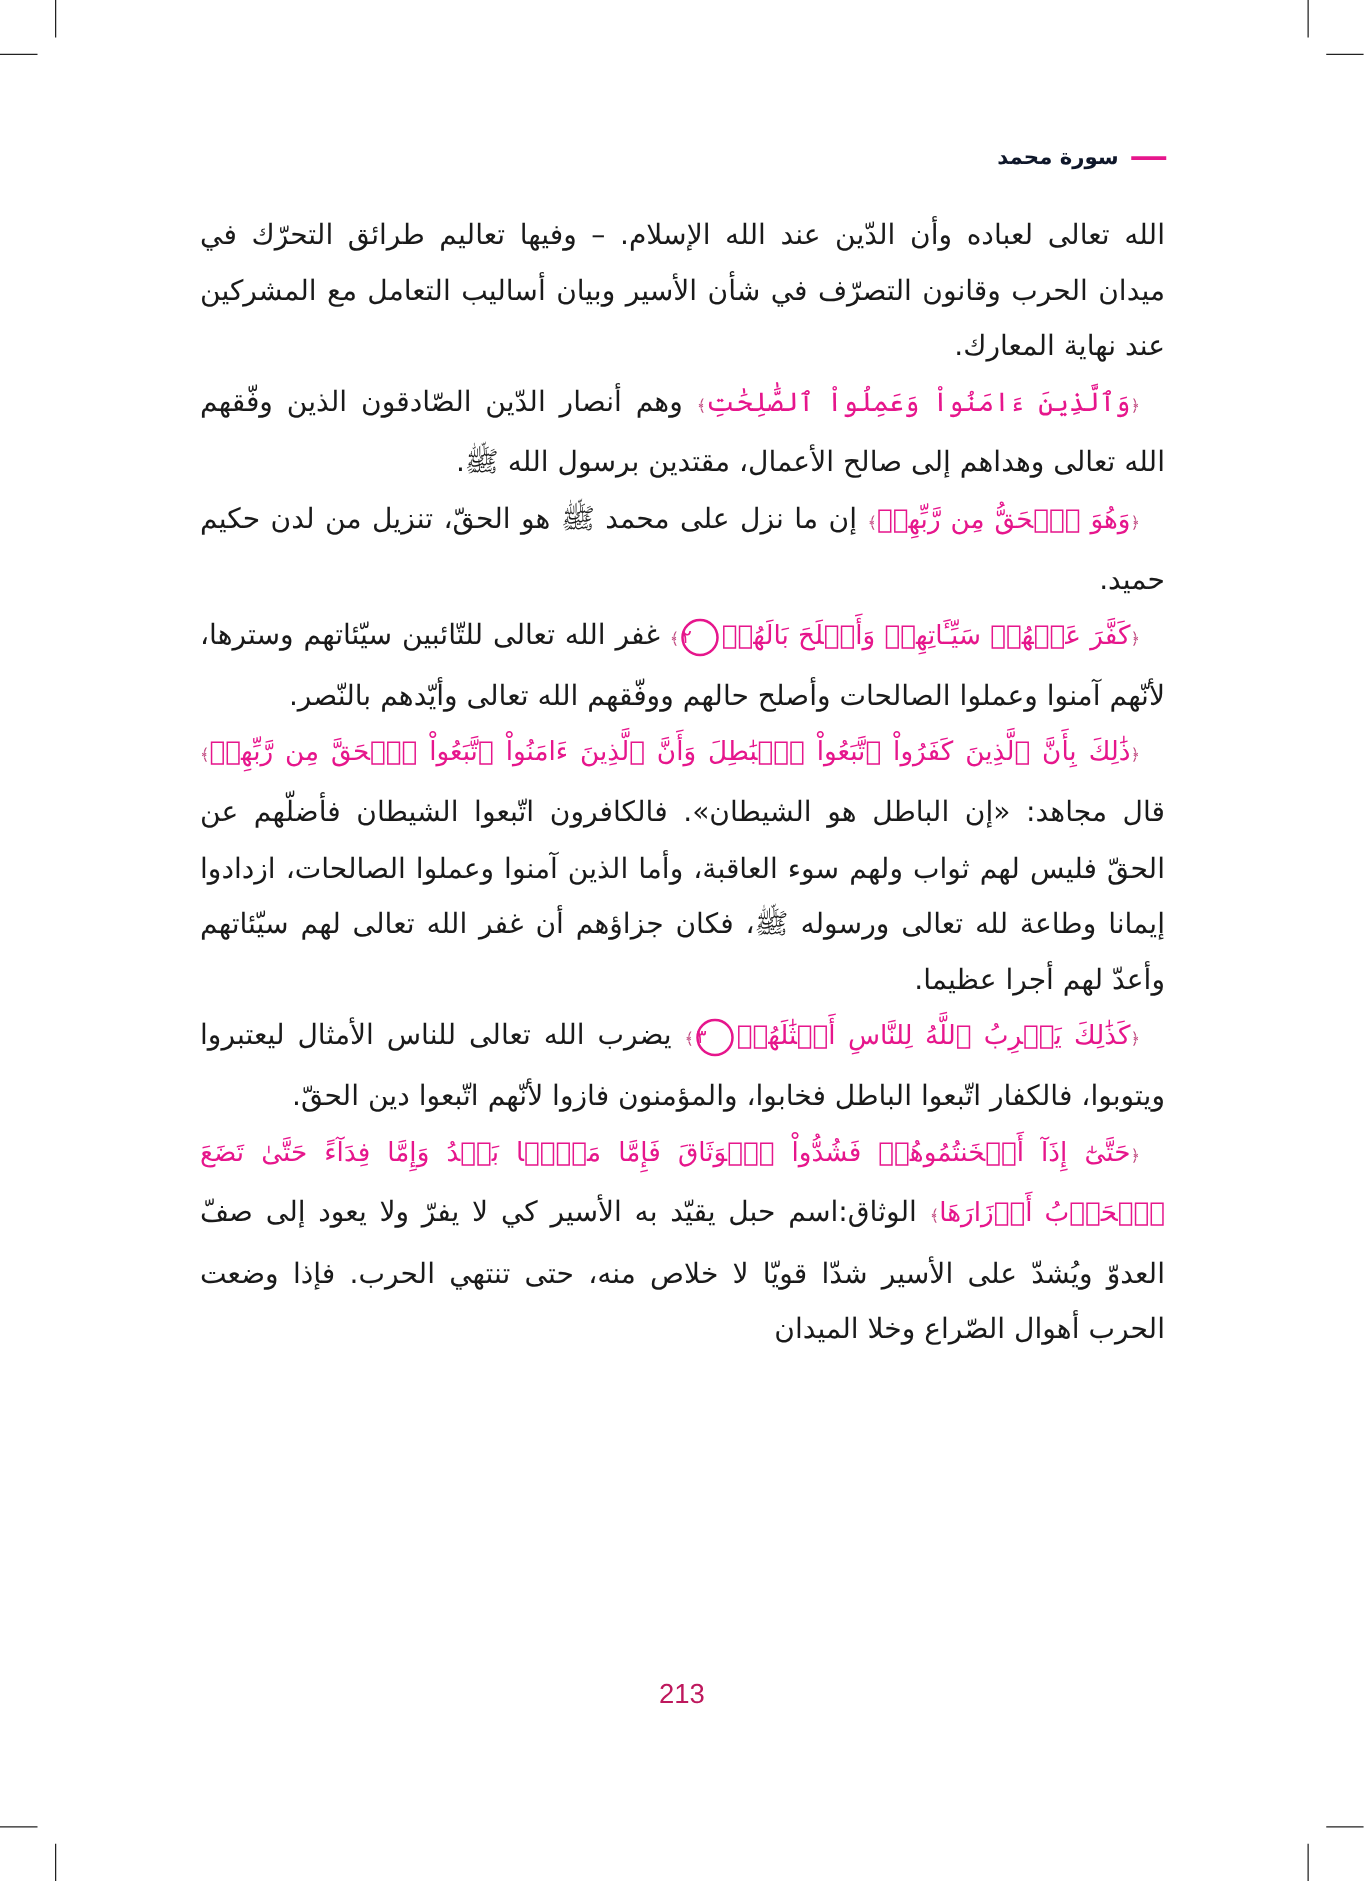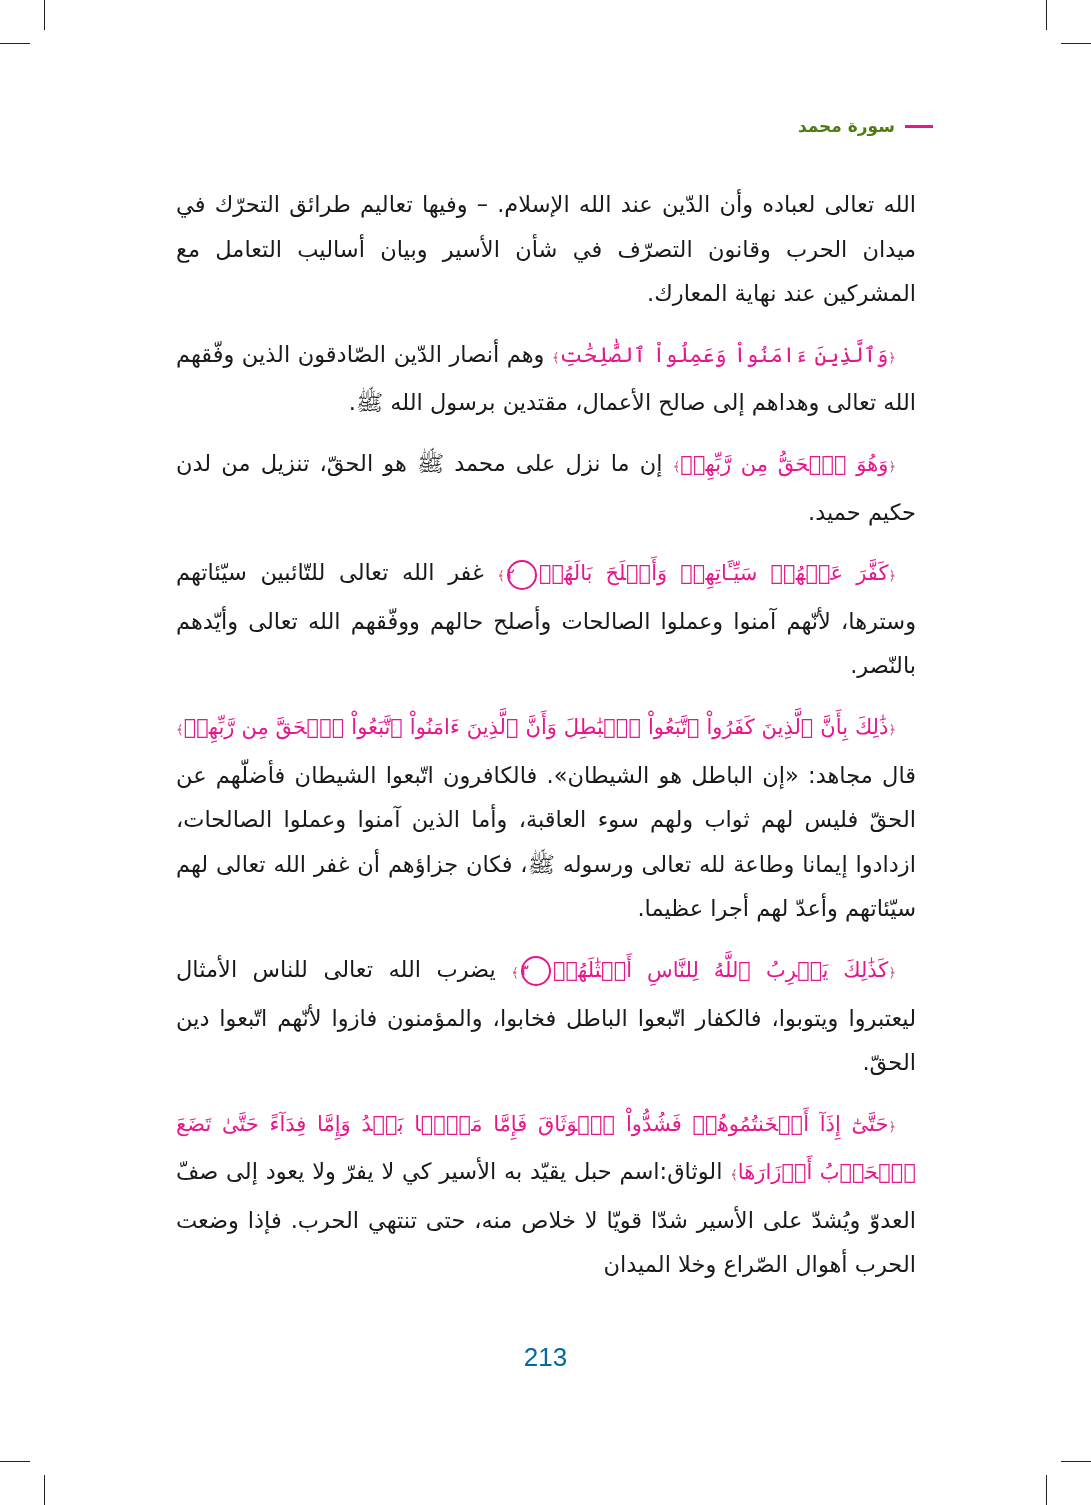--- a/index.html
+++ b/index.html
@@ -1,28 +1,28 @@
 <!DOCTYPE html>
 <html><head>
 <meta charset="utf-8">
 <style>
   html, body { margin:0; padding:0; background:#ffffff; }
   body { width:1091px; height:1505px; position:relative; overflow:hidden; font-family:"DejaVu Sans", sans-serif; color:#1a1a1a; }
   .crop { position:absolute; background:#222; }
   .crop.v { width:1px; }
   .crop.h { height:1px; }
-  .running-head { position:absolute; top:116px; right:158px; direction:rtl; display:flex; align-items:center; gap:10px; color:#4d7c0f; font-size:17px; font-weight:bold; }
+  .running-head { position:absolute; top:116px; right:158px; direction:rtl; display:flex; align-items:center; gap:10px; color:#0f172a; font-size:17px; font-weight:bold; }
   .running-head .bar { width:28px; height:3px; background:#e6168c; display:inline-block; }
   .content { position:absolute; top:166px; left:160px; width:772px; direction:rtl; text-align:justify; font-size:22.5px; line-height:44.6px; }
-  .content p { margin:16px; }
+  .content p { margin:0; }
   .content p.indent { text-indent:20px; }
   .verse { color:#e6168c; font-family:"DejaVu Serif", serif; font-size:21px; }
   .orn { color:#c0467e; font-size:13px; }
   .ayah { display:inline-block; width:26px; height:26px; border:2px solid #e6168c; border-radius:50%; text-align:center; line-height:24px; font-size:15px; color:#e6168c; vertical-align:middle; margin:0 2px; }
-  .page-number { position:absolute; top:1342px; left:0; width:1091px; text-align:center; font-family:"Liberation Sans", sans-serif; font-size:26px; color:#0369a1; }
+  .page-number { position:absolute; top:1342px; left:0; width:1091px; text-align:center; font-family:"Liberation Sans", sans-serif; font-size:22px; color:#be185d; }
 </style>
 </head>
 <body>
 
 <div class="crop v" style="left:44px;top:0;height:30px;"></div>
 <div class="crop h" style="left:0;top:43px;width:30px;"></div>
 <div class="crop v" style="left:1046px;top:0;height:30px;"></div>
 <div class="crop h" style="left:1061px;top:43px;width:30px;"></div>
 <div class="crop v" style="left:44px;top:1475px;height:30px;"></div>
 <div class="crop h" style="left:0;top:1461px;width:30px;"></div>

